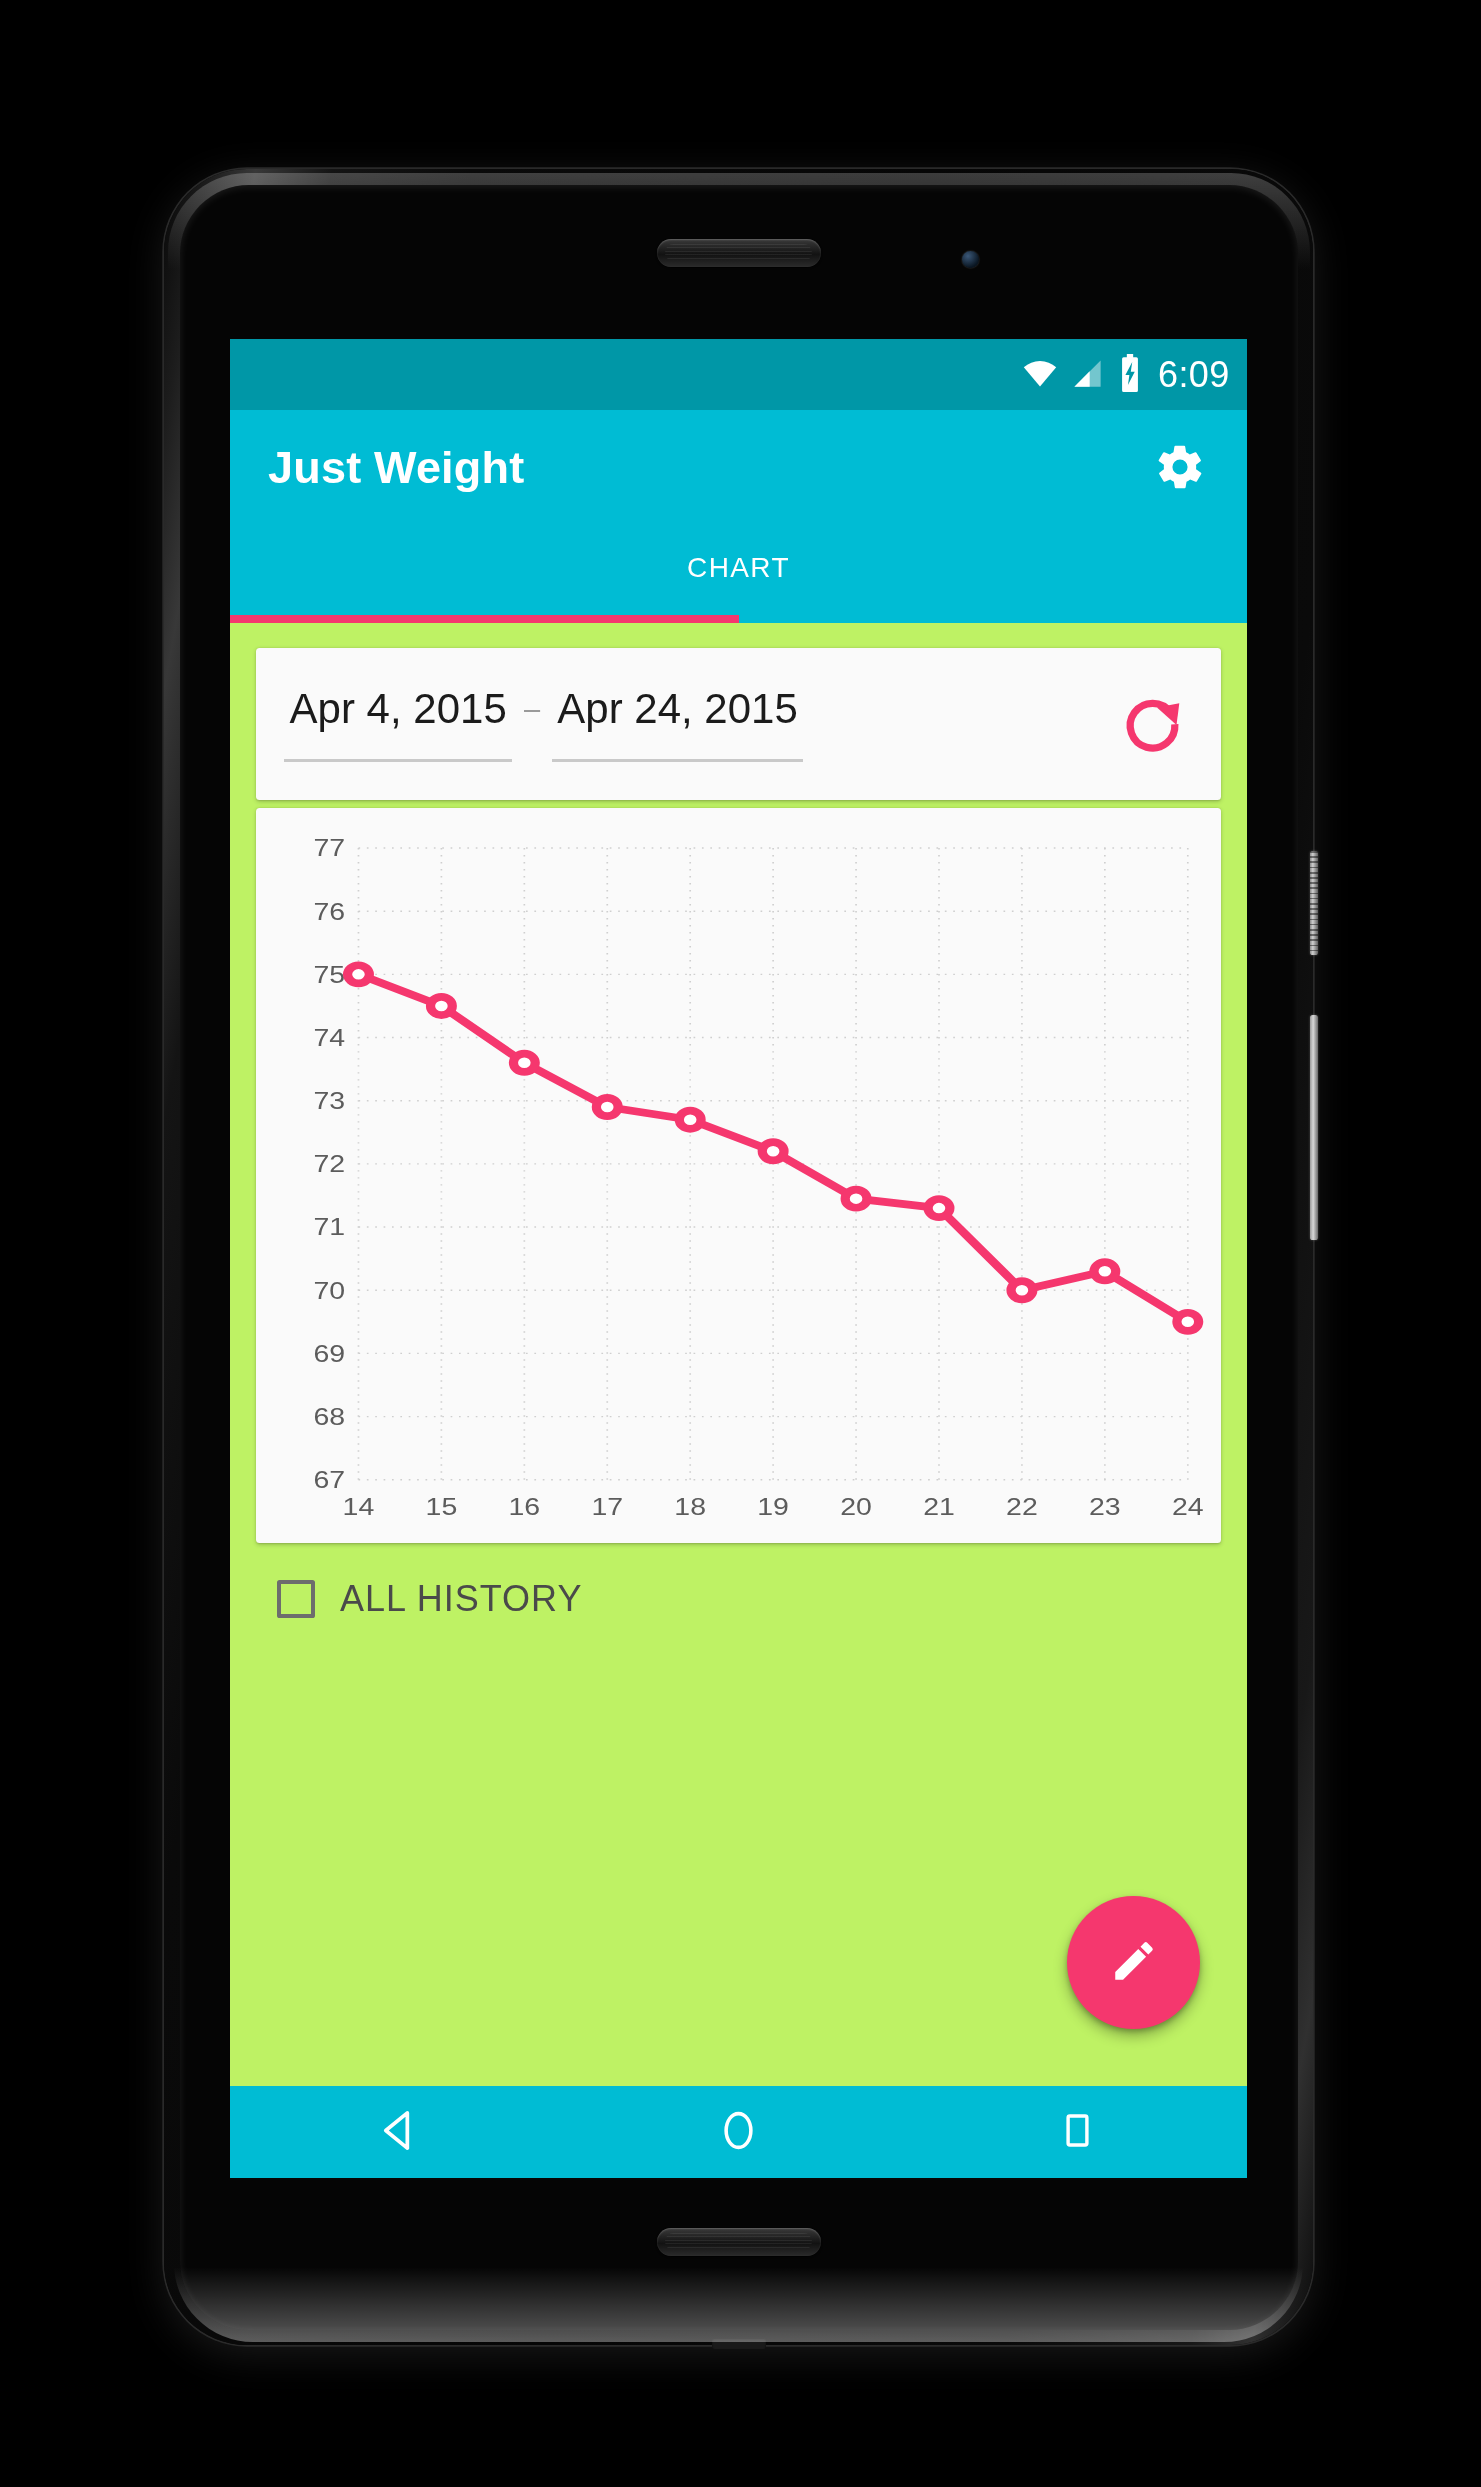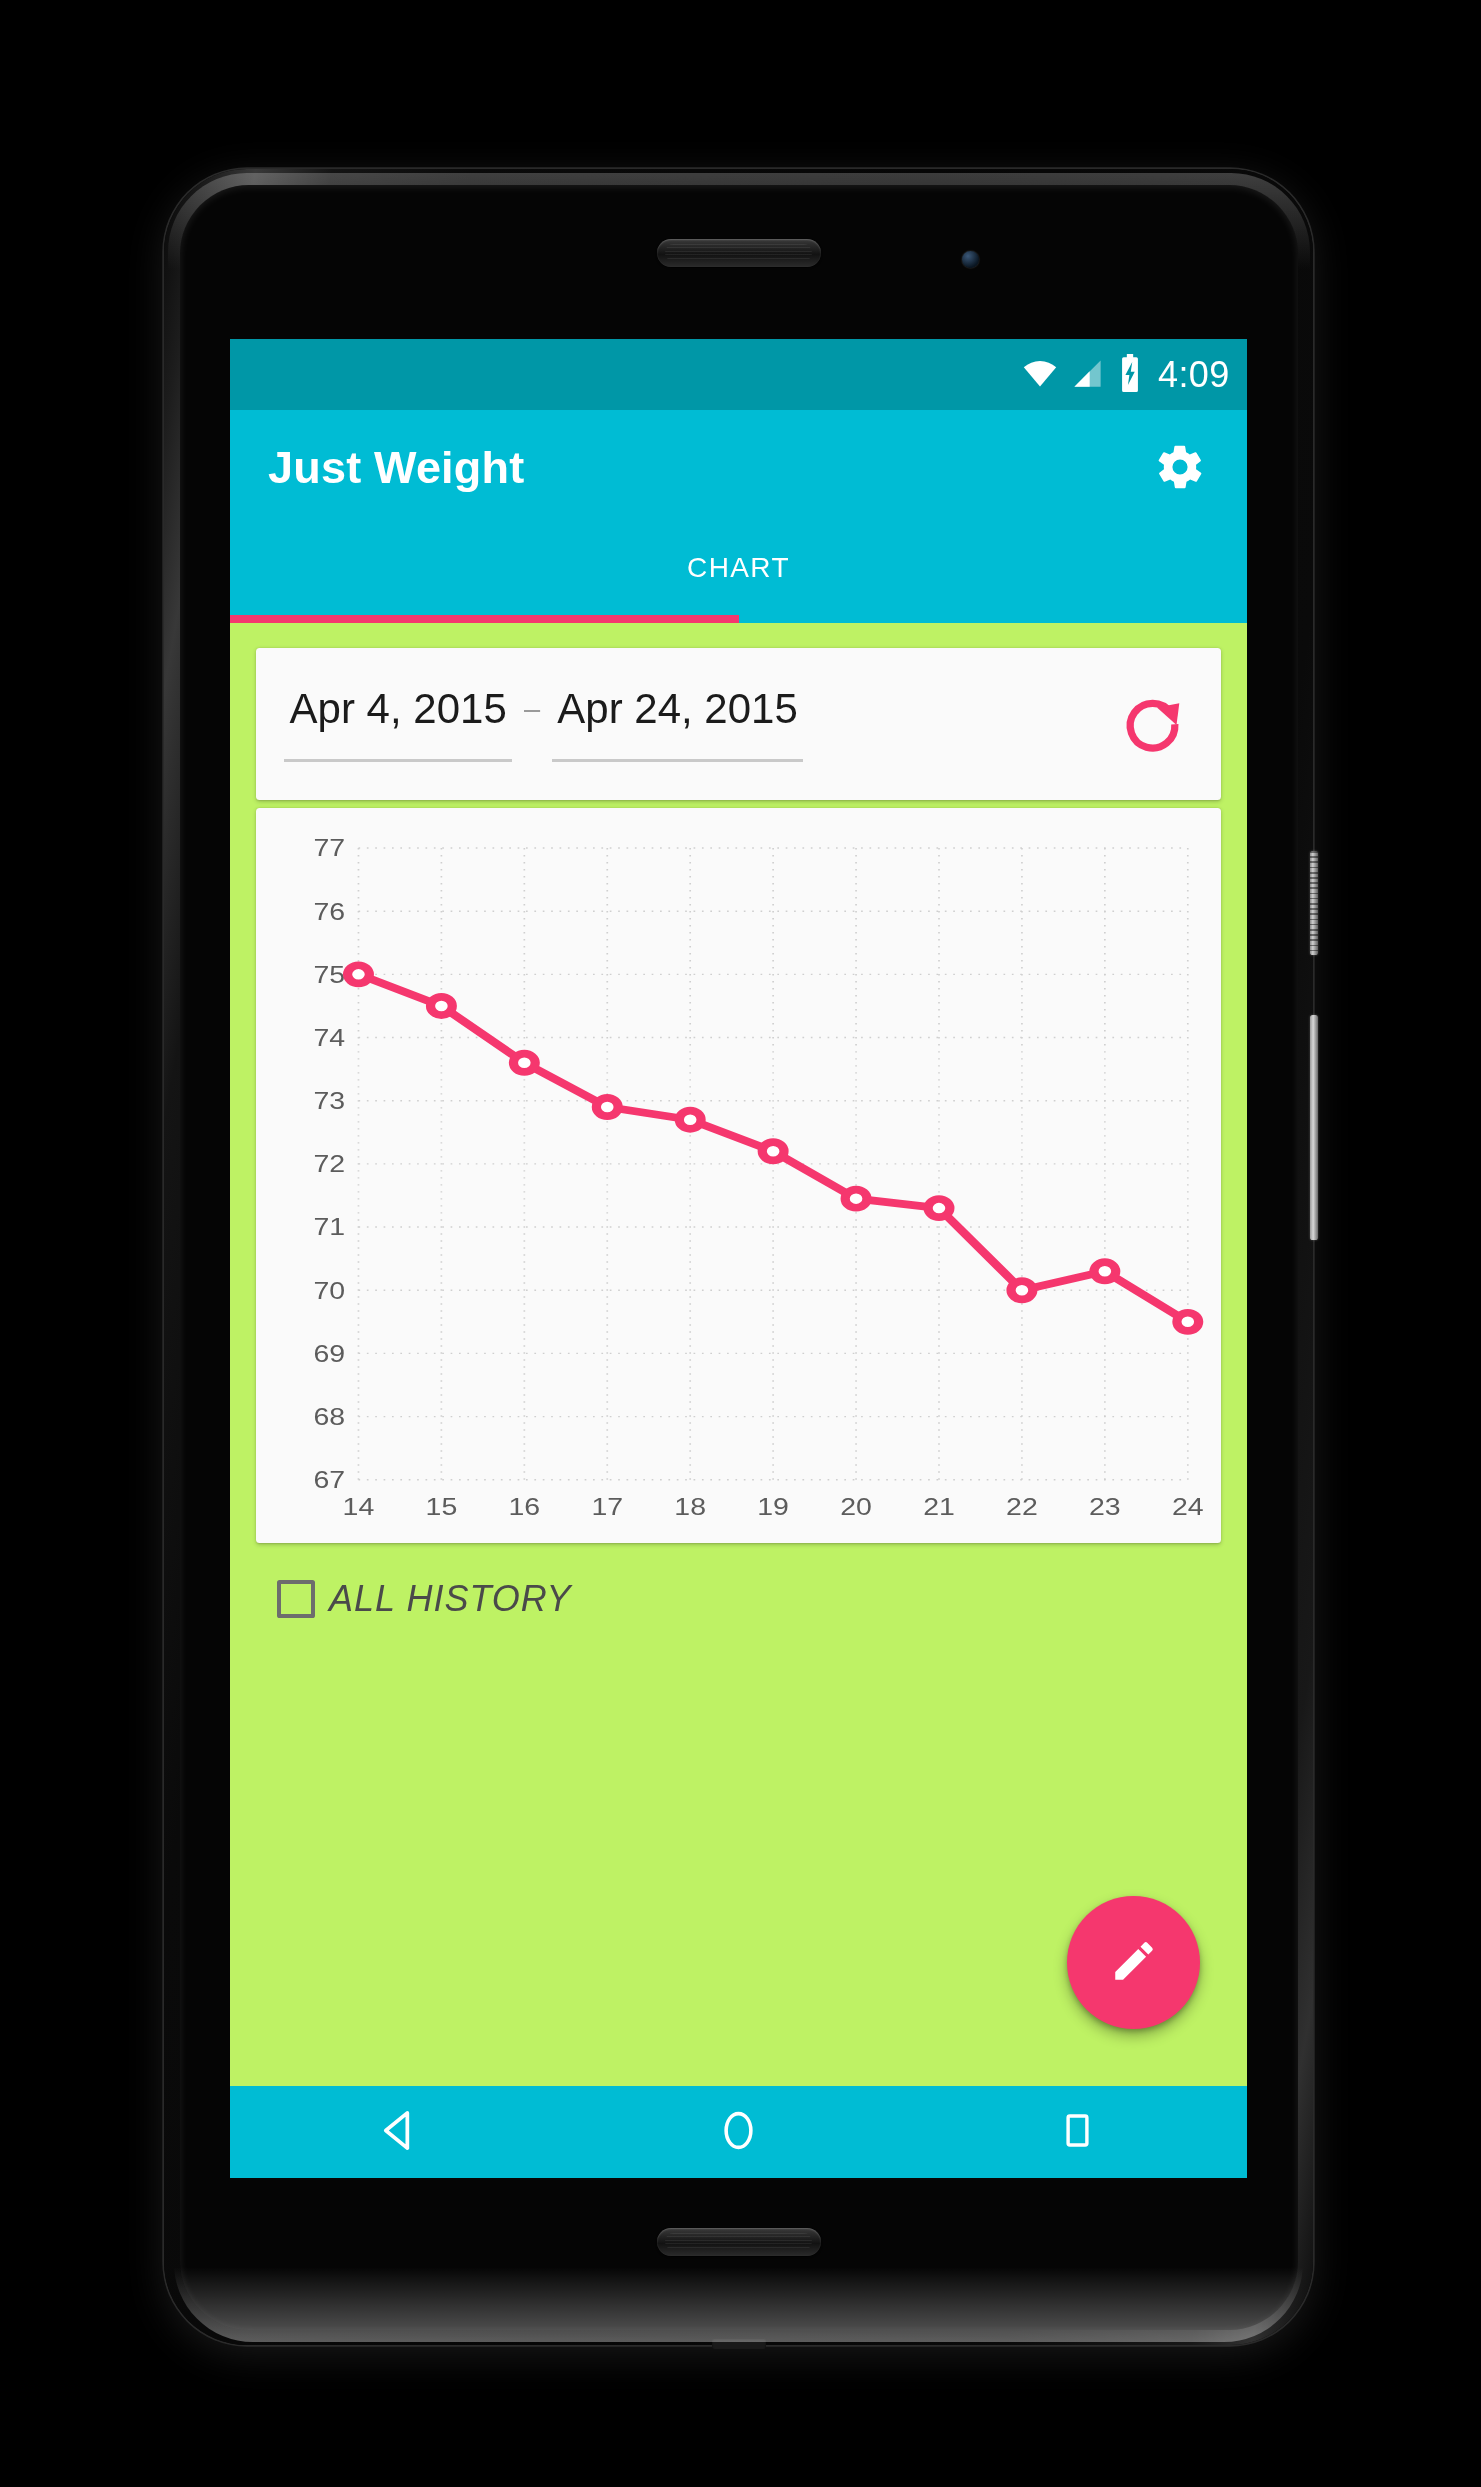--- a/index.html
+++ b/index.html
@@ -256,23 +256,22 @@
     padding: 19px 14px 8.6px 12px;
     position: relative;
   }
   #chart-svg { display: block; width: 100%; height: 100%; }
 
   
   #all-history-row {
     display: flex;
     align-items: center;
     padding: 26px 0 0 31px;
-    gap: 14px;
-    cursor: pointer;
-    font-style: italic;
+    gap: 25px;
+    cursor: pointer;
   }
   #all-history-checkbox {
     width: 38px; height: 38px;
     border: 4.3px solid #6d6d6d;
     border-radius: 2.6px;
     background: transparent;
     cursor: pointer;
   }
   #all-history-label {
     font-size: 36px;
@@ -338,21 +337,21 @@
         <path fill="rgba(255,255,255,0.45)" d="M21 3 L21 21 L3 21 Z"></path>
         <path fill="#ffffff" d="M13.5 10.5 L13.5 21 L3 21 Z"></path>
       </svg>
     </span>
     <span class="status-icon">
       <svg width="26" height="38" viewBox="0 0 14 24">
         <path fill="#ffffff" d="M5 0 h4 v2 h2 a1 1 0 0 1 1 1 v20 a1 1 0 0 1 -1 1 h-8 a1 1 0 0 1 -1 -1 v-20 a1 1 0 0 1 1 -1 h2 z"></path>
         <path fill="#0097a7" d="M8.4 5 L4.1 13.2 H6.6 L5.7 19.6 L10 11.2 H7.5 Z"></path>
       </svg>
     </span>
-    <span id="status-time">4:09</span>
+    <span id="status-time">6:09</span>
   </div>
 
   <div id="app-bar">
     <div id="app-title">Just Weight</div>
     <div id="settings-button">
       <span>
         <svg width="52" height="52" viewBox="0 0 24 24">
           <path fill="#ffffff" d="M19.4 13a7.6 7.6 0 0 0 0-2l2.1-1.6a.5.5 0 0 0 .1-.6l-2-3.4a.5.5 0 0 0-.6-.2l-2.5 1a7.3 7.3 0 0 0-1.7-1l-.4-2.6a.5.5 0 0 0-.5-.4h-4a.5.5 0 0 0-.5.4l-.4 2.6a7.3 7.3 0 0 0-1.7 1l-2.5-1a.5.5 0 0 0-.6.2l-2 3.4a.5.5 0 0 0 .1.6L4.6 11a7.6 7.6 0 0 0 0 2l-2.1 1.6a.5.5 0 0 0-.1.6l2 3.4a.5.5 0 0 0 .6.2l2.5-1a7.3 7.3 0 0 0 1.7 1l.4 2.6a.5.5 0 0 0 .5.4h4a.5.5 0 0 0 .5-.4l.4-2.6a7.3 7.3 0 0 0 1.7-1l2.5 1a.5.5 0 0 0 .6-.2l2-3.4a.5.5 0 0 0-.1-.6zM12 15.5A3.5 3.5 0 1 1 15.5 12 3.5 3.5 0 0 1 12 15.5z"></path>
         </svg>
       </span>

